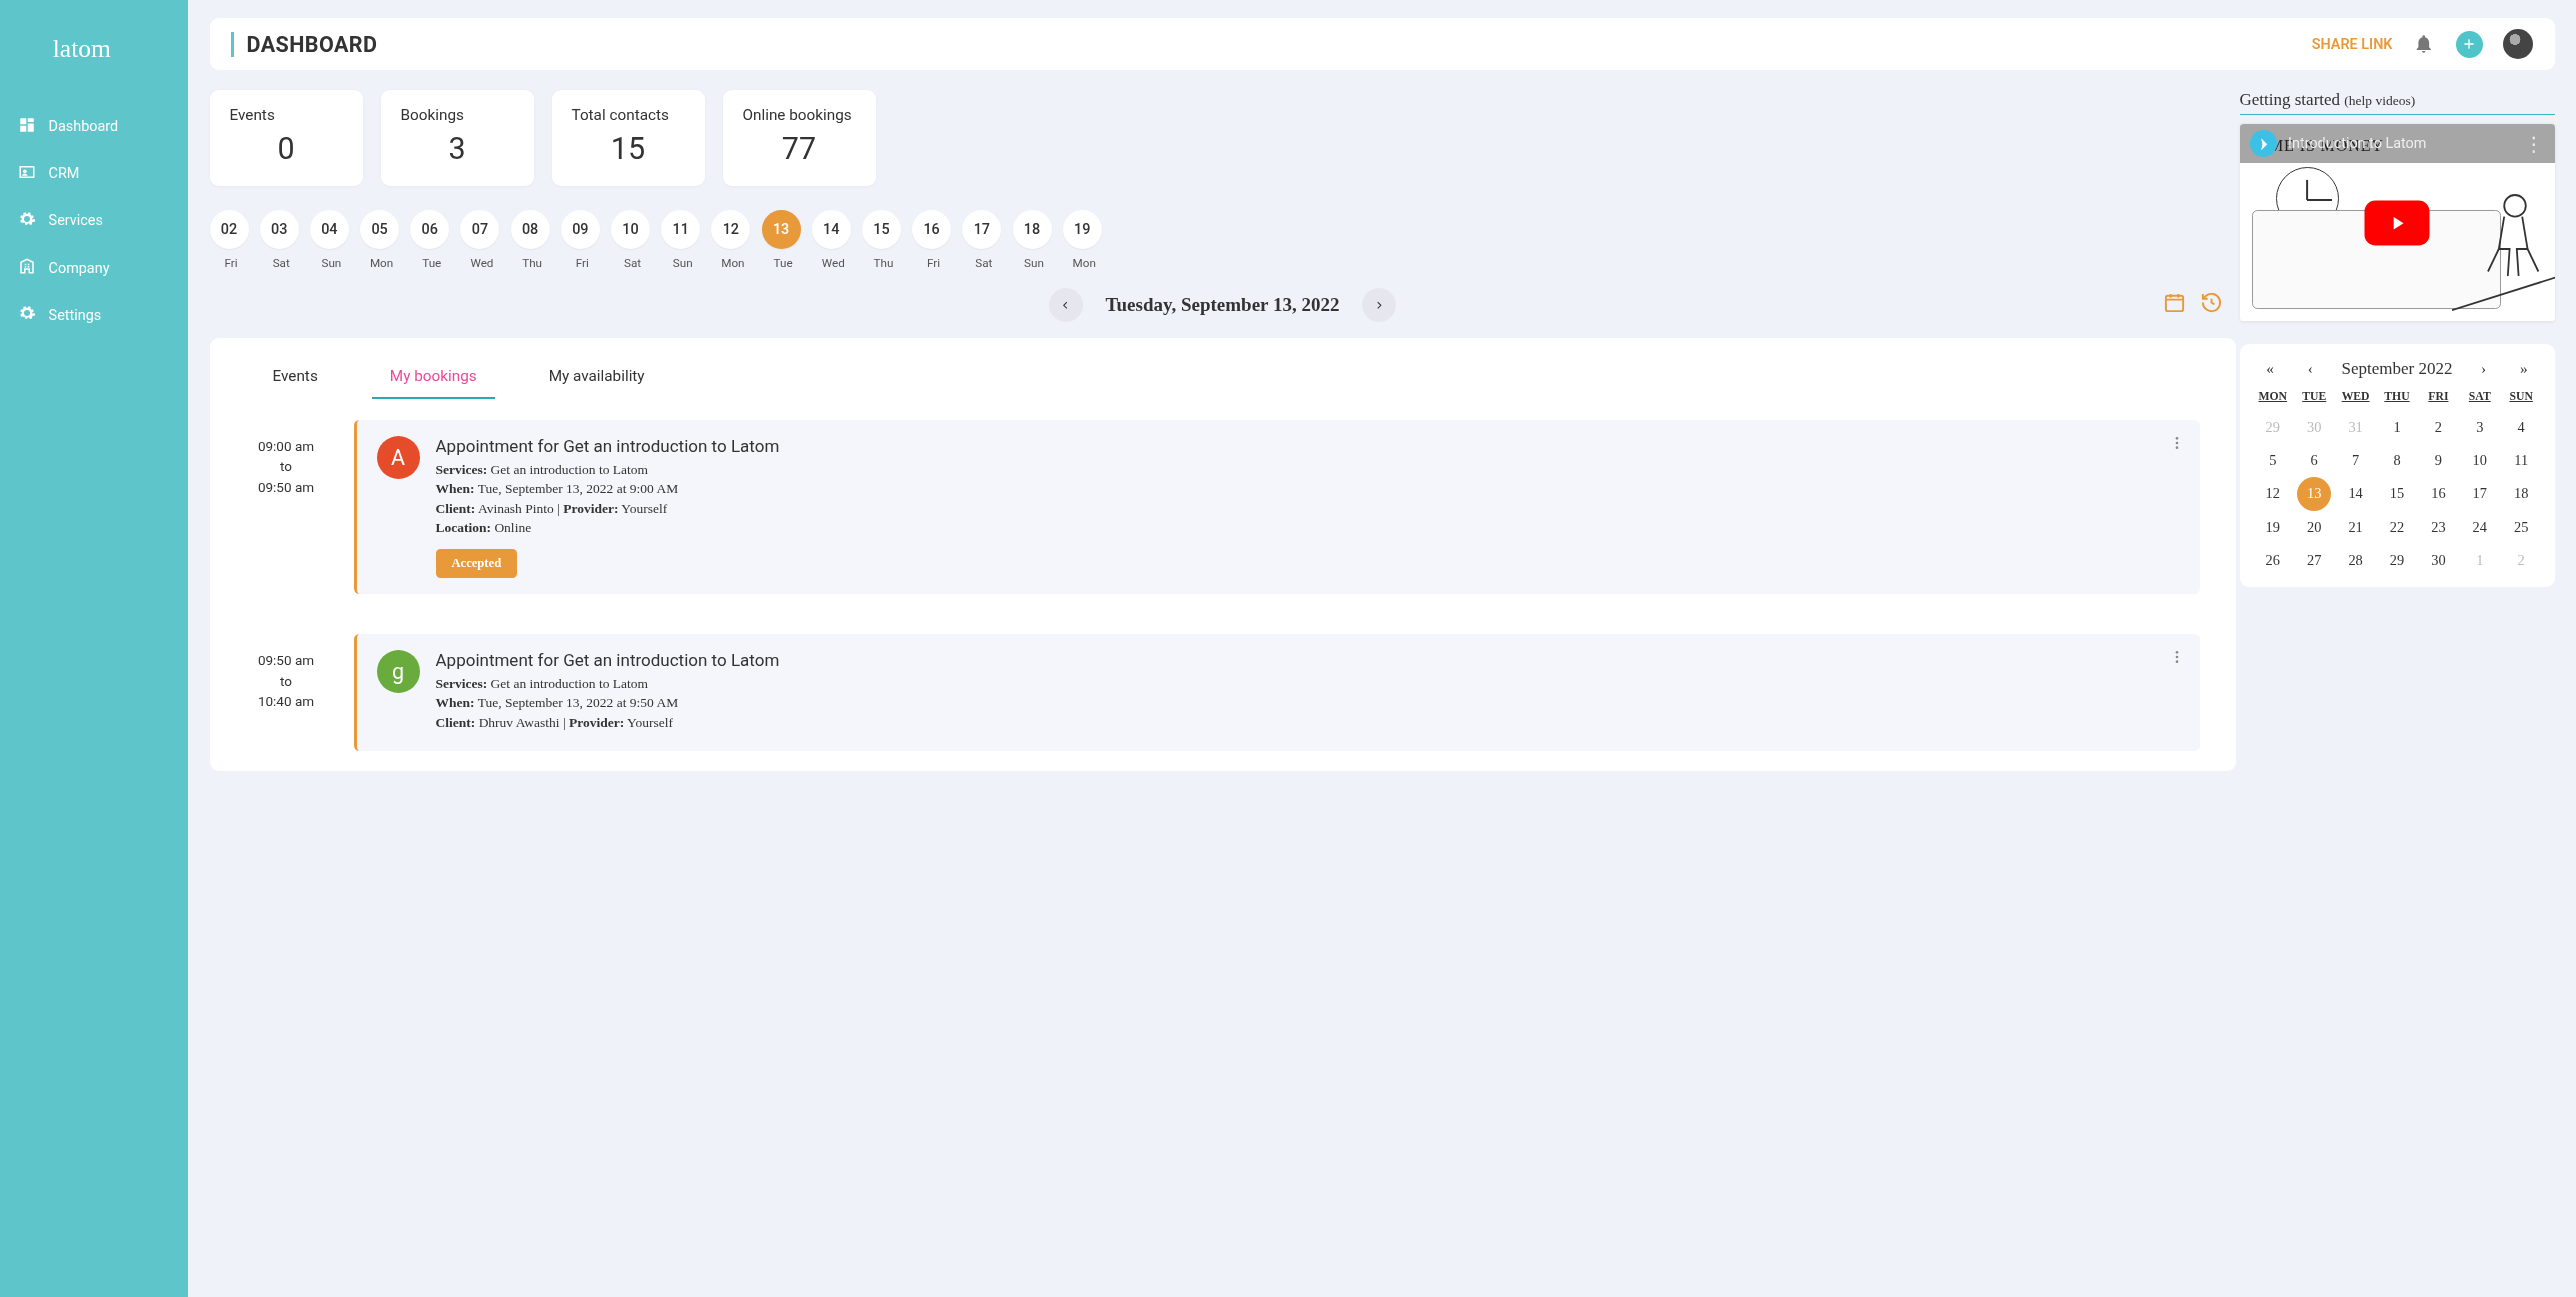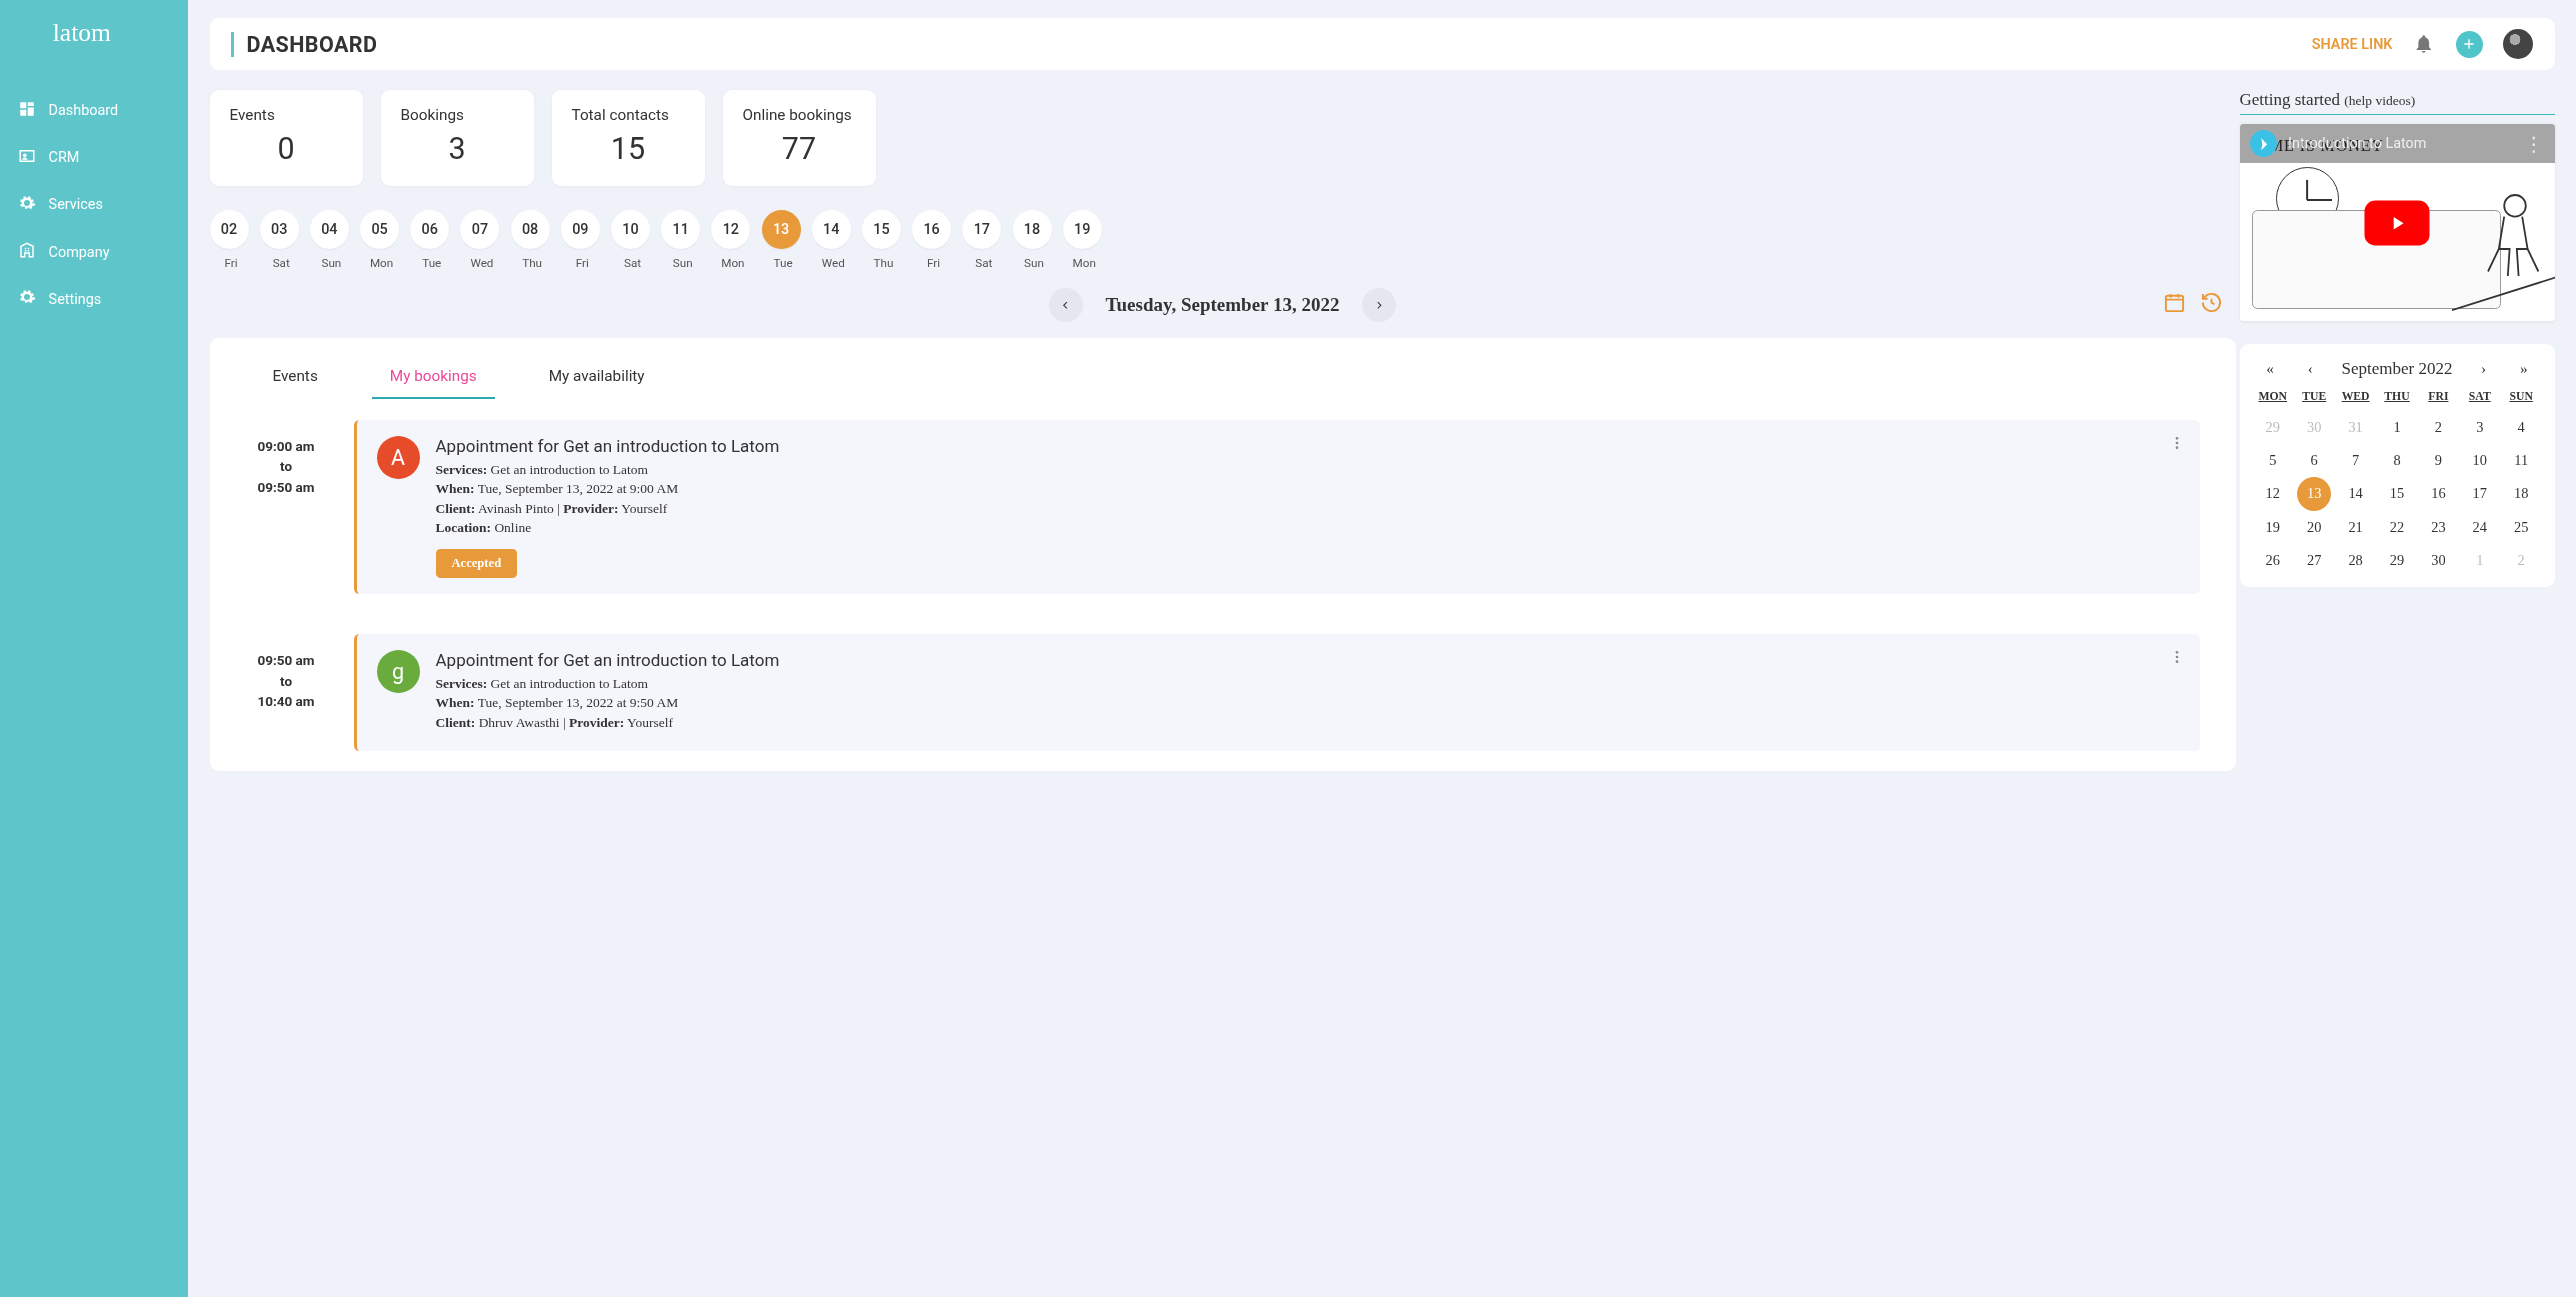--- a/index.html
+++ b/index.html
@@ -6,21 +6,21 @@
   body {
     font-family: -apple-system, BlinkMacSystemFont, "Segoe UI", Roboto, sans-serif;
     background: #f0f2fa;
     display: flex;
     min-height: 100vh;
     color: #333;
   }
   .sidebar {
     width: 188px;
     background: #5ec6cb;
-    padding: 2px 0;
+    padding: 18px 0;
     flex-shrink: 0;
   }
   .logo {
     text-align: center;
     padding: 9px 0 27px;
   }
   .logo svg { width: 90px; height: 45px; }
   .nav-item {
     display: flex;
     align-items: center;
@@ -82,21 +82,21 @@
   }
   .nav-arrow svg { width:12.6px; height:12.6px; fill:#333; }
   .current-date-text { font-size:19px; font-weight:700; font-family: Georgia, serif; }
   .date-actions { position:absolute; right:12.6px; display:flex; gap:14.4px; }
   .date-actions svg { width:23px; height:23px; cursor:pointer; }
   .bookings-panel { background:#fff; border-radius:9px; padding:7.2px 0 0; }
   .tabs { display:flex; gap:36px; padding: 12.6px 45px 0; border-bottom:0.9px solid transparent; }
   .tab { padding:9px 18px 12.6px; font-size:15.3px; color:#333; cursor:pointer; border-bottom:2.7px solid transparent; }
   .tab.active { color:#ec4899; border-bottom-color:#2aa9ae; }
   .booking-row { display:flex; align-items:flex-start; padding:20px 36px; gap:27px; }
-  .time-col { width:81px; text-align:center; font-weight:700; font-size:13.5px; padding-top:16px; }
+  .time-col { width:81px; text-align:center; font-weight:400; font-size:13.5px; padding-top:16px; }
   .time-col div { line-height:1.5; }
   .booking-card {
     flex:1; background:#f5f6fb; border-left:3.6px solid #e89a3a;
     border-radius:5.4px; padding:16px 20px; display:flex; gap:16px; position:relative;
   }
   .client-avatar {
     width:43px; height:43px; border-radius:50%; display:flex; align-items:center;
     justify-content:center; color:#fff; font-size:21.5px; font-weight:400; flex-shrink:0;
   }
   .booking-body { flex:1; }

